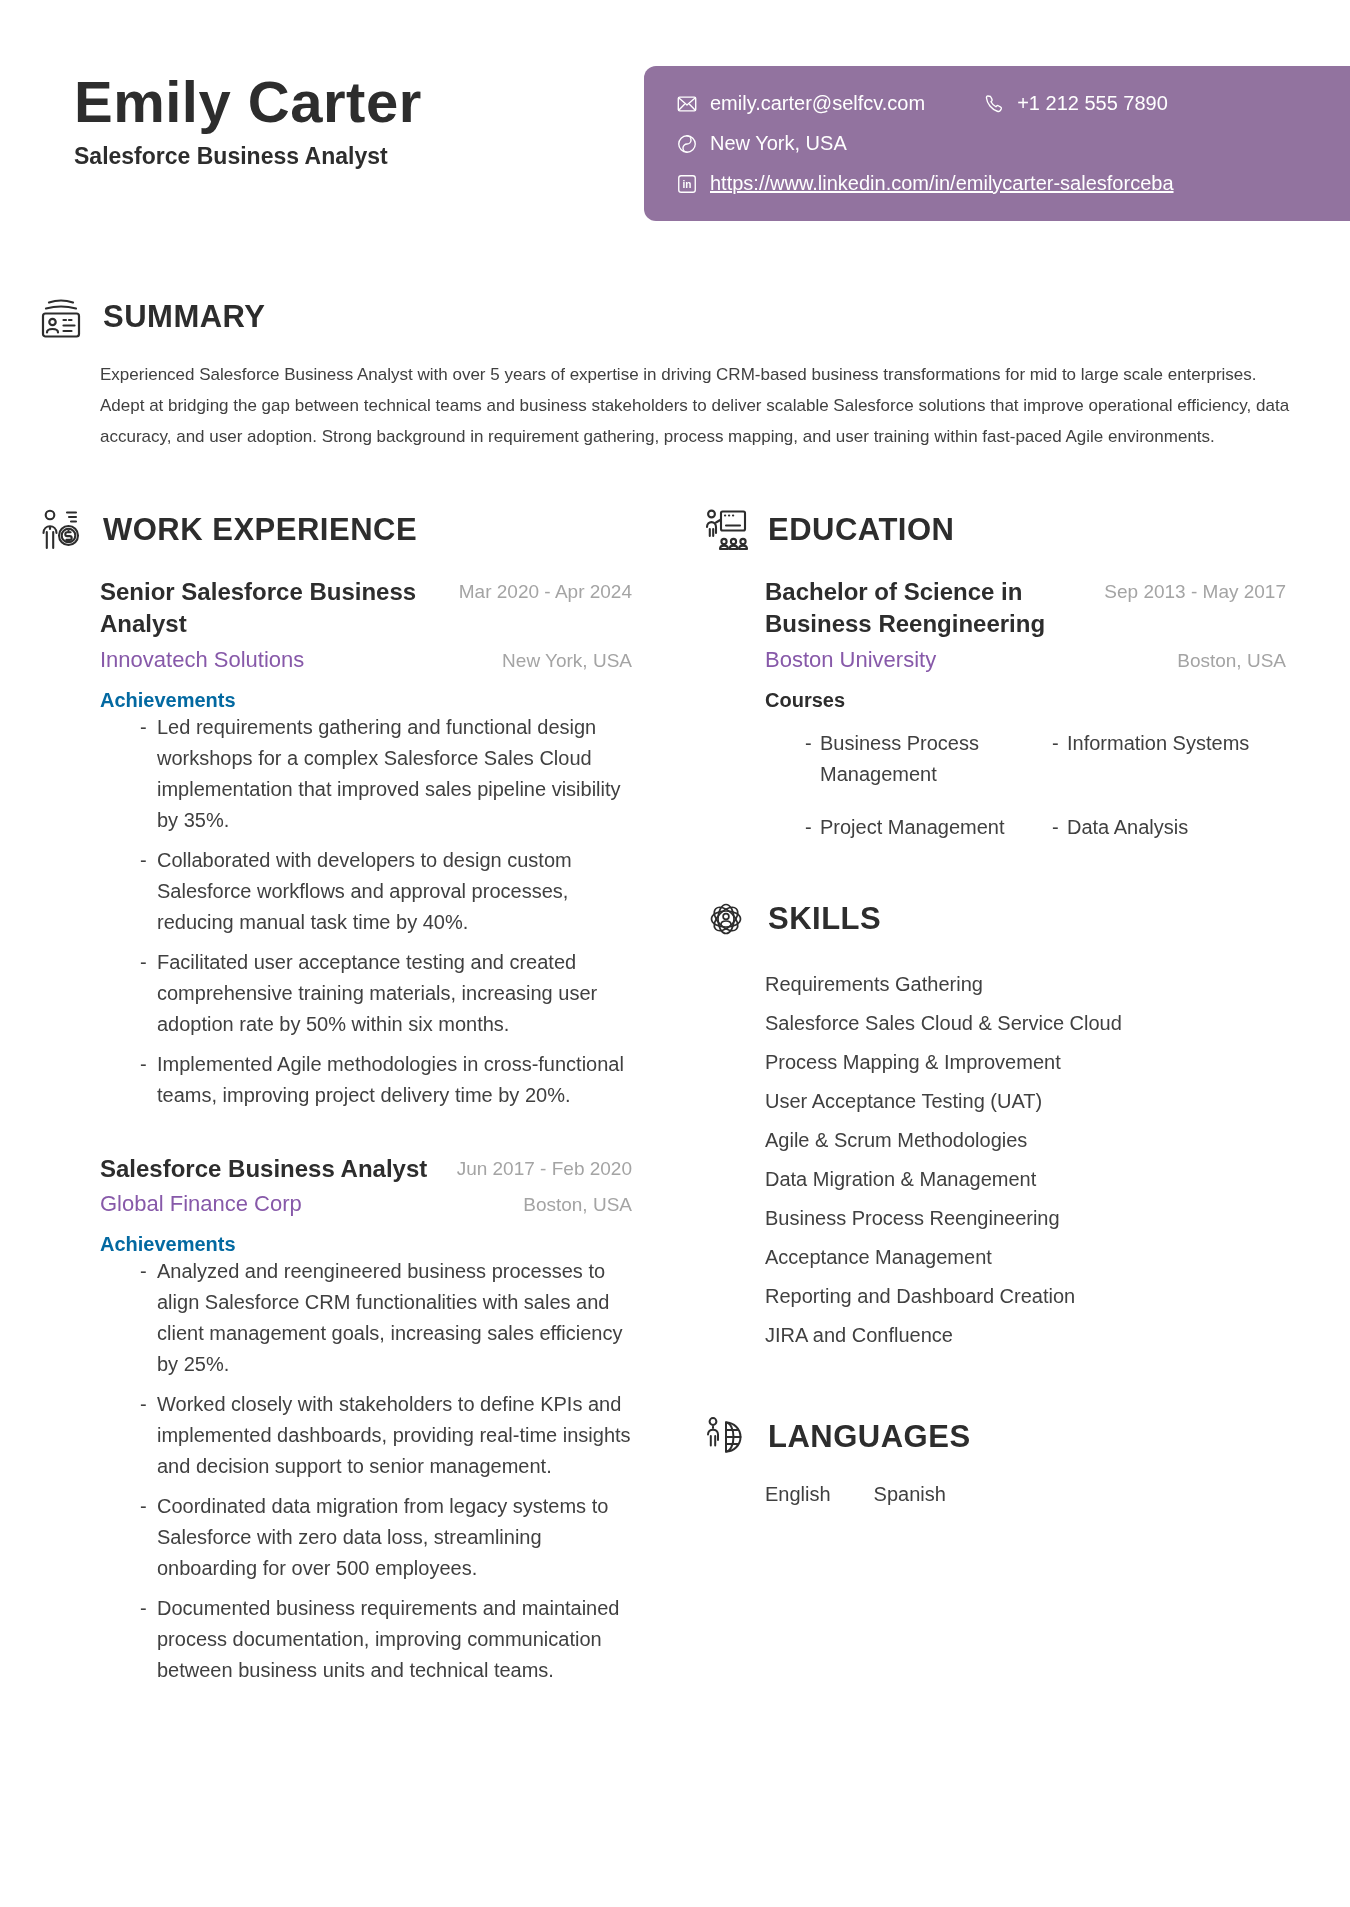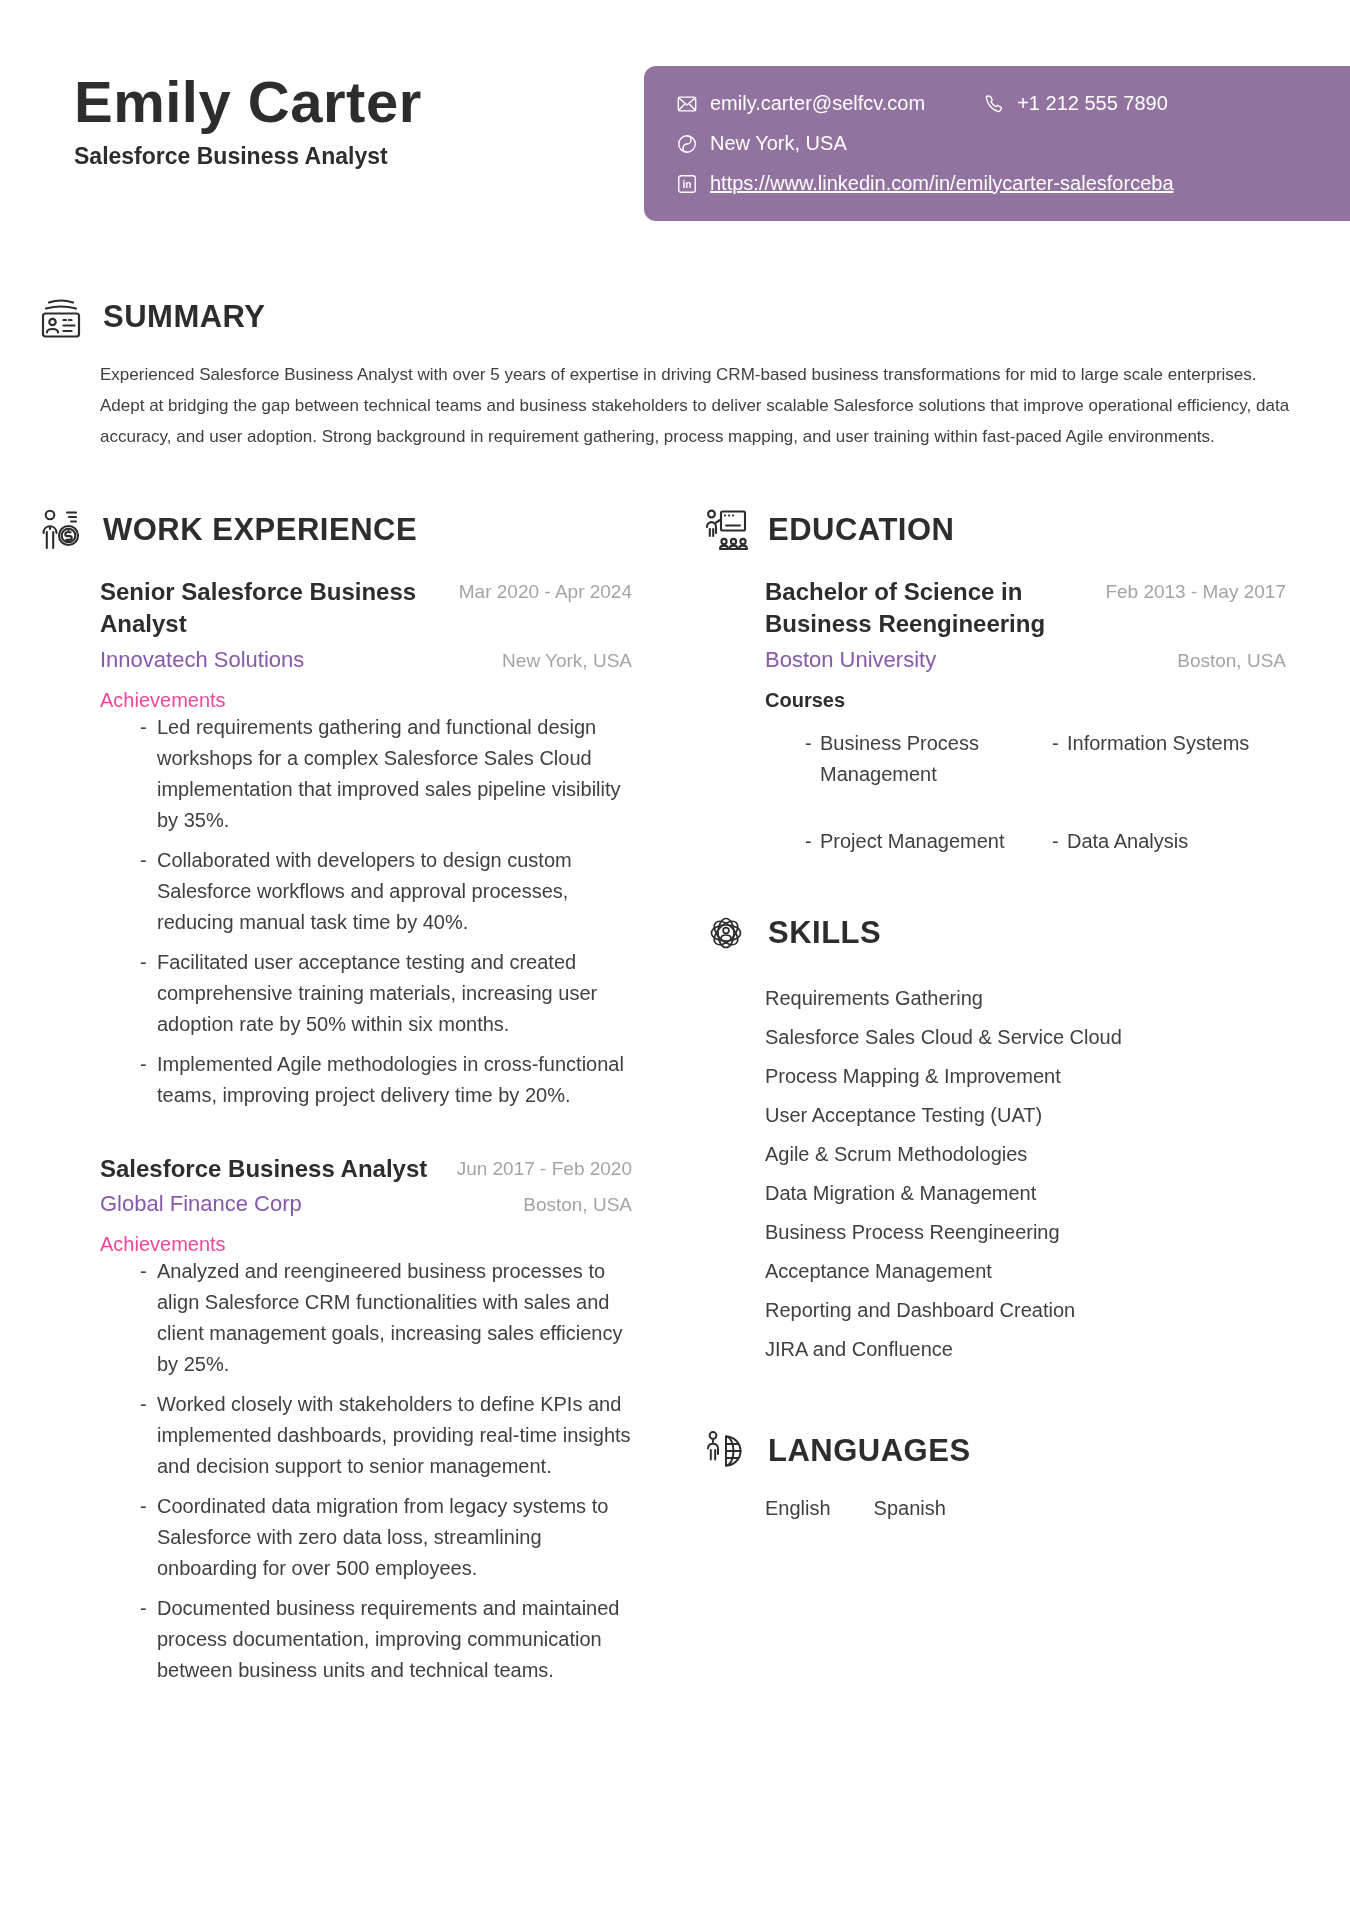--- a/index.html
+++ b/index.html
@@ -62,35 +62,35 @@
   .entry-head { display: flex; justify-content: space-between; align-items: flex-start; }
   .entry-title {
     max-width: 360px; font-size: 24px; font-weight: bold;
     color: #2d2d2d; line-height: 1.35;
   }
   .entry-dates { font-size: 19px; color: #a4a4a4; padding-top: 5px; white-space: nowrap; }
   .entry-sub { display: flex; justify-content: space-between; align-items: baseline; margin-top: 6px; }
   .entry-company { font-size: 22px; color: #8759A9; }
   .entry-loc { font-size: 19px; color: #a4a4a4; }
 
-  .ach-label { margin-top: 16px; font-size: 20px; font-weight: normal; color: #ec4899; }
+  .ach-label { margin-top: 16px; font-size: 20px; font-weight: bold; color: #0369a1; }
   .ach-list { list-style: none; padding-left: 57px; }
   .ach-list li {
     position: relative; font-size: 20px; line-height: 31px;
     color: #404040; margin-bottom: 9px;
   }
   .ach-list li::before { content: "-"; position: absolute; left: -17px; }
 
   .job + .job { margin-top: 42px; }
 
   
   .courses-label { margin-top: 16px; font-size: 20px; font-weight: bold; color: #2d2d2d; }
   .courses-list {
     list-style: none; margin-top: 16px; padding-left: 55px;
-    display: grid; grid-template-columns: 247px auto; row-gap: 36px;
+    display: grid; grid-template-columns: 247px auto; row-gap: 22px;
   }
   .courses-list li {
     position: relative; font-size: 20px; line-height: 31px; color: #404040;
     padding-right: 28px;
   }
   .courses-list li::before { content: "-"; position: absolute; left: -15px; }
 
   
   .skills-section { margin-top: 52px; }
   .skills-list { list-style: none; }
@@ -269,21 +269,21 @@
                   <path d="M37 43 C37 38.5 45 38.5 45 43 Z"></path>
                 </g>
               </svg>
           </span>
           <h2 class="section-heading">EDUCATION</h2>
         </div>
 
         <div class="section-body">
           <div class="entry-head">
             <h3 class="entry-title" style="max-width:345px;">Bachelor of Science in Business Reengineering</h3>
-            <span class="entry-dates">Feb 2013 - May 2017</span>
+            <span class="entry-dates">Sep 2013 - May 2017</span>
           </div>
           <div class="entry-sub">
             <span class="entry-company">Boston University</span>
             <span class="entry-loc">Boston, USA</span>
           </div>
           <div class="courses-label">Courses</div>
           <ul class="courses-list">
             <li>Business Process Management</li>
             <li>Information Systems</li>
             <li>Project Management</li>

